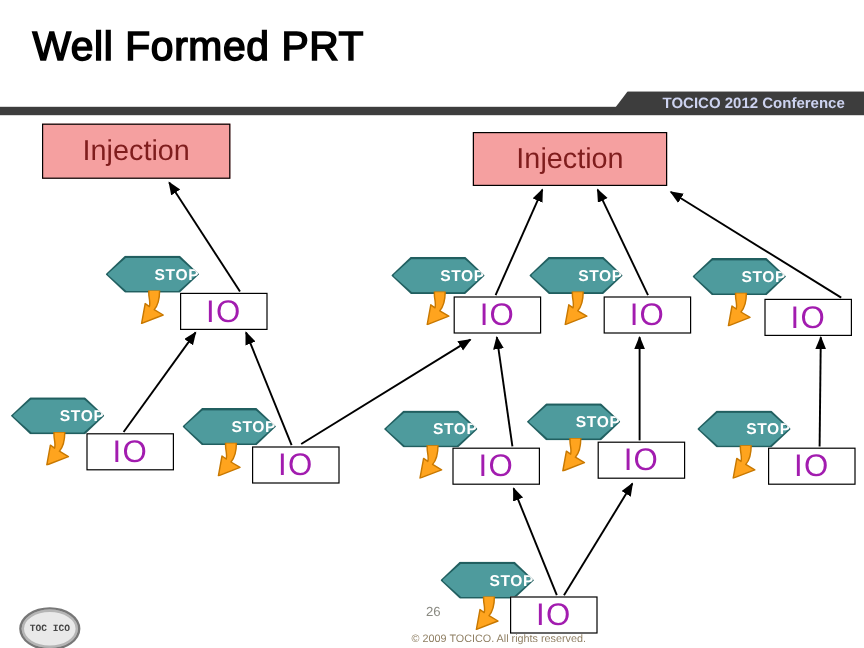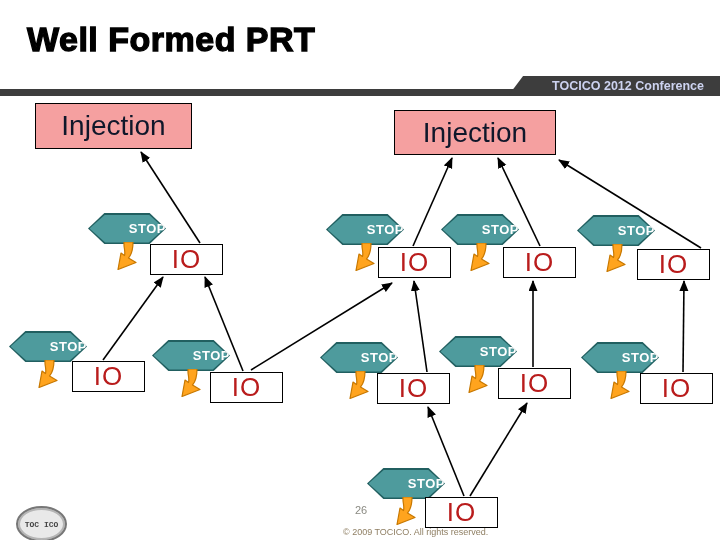--- a/index.html
+++ b/index.html
@@ -2,21 +2,21 @@
 <html style="--stop-fill: #4E9B9D; --stop-border: #215F60; --injection-fill: #F5A0A0; --arrow-orange: #FFA41E; --arrow-orange-dark: #C87800; --header-bar: #3D3D3D; --badge-text: #CDD3F0; --footer-text: #8F7F63; --line: #000000;"><head>
 <meta charset="utf-8">
 <style>
   html,body{margin:0;padding:0;background:#fff;}
   .slide{
     position:relative;width:720px;height:540px;background:#ffffff;
     font-family:"Liberation Sans",sans-serif;overflow:hidden;
   }
   .title{
     position:absolute;left:27px;top:20px;margin:0;
-    font-size:34px;font-weight:bold;color:#000;
+    font-size:34px;font-weight:normal;color:#000;
     letter-spacing:0.5px;-webkit-text-stroke:1.3px #000;
   }
   .bar{
     position:absolute;left:0;top:89px;width:720px;height:7px;
     background:var(--header-bar,#3d3d3d);
   }
   .badge{
     position:absolute;left:500px;top:76px;width:220px;height:20px;
     background:var(--header-bar,#3d3d3d);
     clip-path:polygon(10.5% 0%,100% 0%,100% 100%,3.6% 100%);
@@ -24,38 +24,38 @@
     line-height:20px;text-align:right;box-sizing:border-box;padding-right:16px;
   }
   #connectors{position:absolute;left:0;top:0;}
   #connectors line{stroke:var(--line,#000);stroke-width:1.6;}
   #diagram-nodes{position:absolute;left:0;top:0;width:100%;height:100%;}
   .injection{
     position:absolute;background:var(--injection-fill,#f5a0a0);
     border:1.5px solid #000;box-sizing:border-box;
     display:flex;align-items:center;justify-content:center;
   }
-  .injection-label{font-size:28px;color:#0f172a;}
+  .injection-label{font-size:24px;color:#7f1d1d;}
   .stop-hex{
     position:absolute;width:78px;height:31px;
     background:var(--stop-border,#215f60);
     clip-path:polygon(0% 50%,21% 0%,79% 0%,100% 50%,79% 100%,21% 100%);
     display:flex;align-items:center;justify-content:flex-end;
   }
   .stop-hex::before{
     content:"";position:absolute;inset:1.5px;background:var(--stop-fill,#4e9b9d);
     clip-path:polygon(0% 50%,21% 0%,79% 0%,100% 50%,79% 100%,21% 100%);
   }
   .stop-label{position:relative;color:#fff;font-size:13px;font-weight:bold;letter-spacing:0.5px;}
   .io-box{
     position:absolute;width:73px;height:31px;background:#fff;
     border:1.5px solid #000;box-sizing:border-box;
     display:flex;align-items:center;justify-content:center;
   }
-  .io-label{font-size:26px;color:#b91c1c;letter-spacing:1px;}
+  .io-label{font-size:26px;color:#a21caf;letter-spacing:1px;}
   .orange-arrow{position:absolute;width:30px;height:28px;}
   .logo{
     position:absolute;left:16px;top:506px;width:47px;height:32px;
     border:2px solid #777;border-radius:50%;background:#e9e9e9;
     box-shadow:inset 0 0 0 2px #b5b5b5;
     display:flex;align-items:center;justify-content:center;
   }
   .logo span{
     font-family:Liberation Mono, monospace;font-size:8px;font-weight:bold;
     color:#444;letter-spacing:0px;

